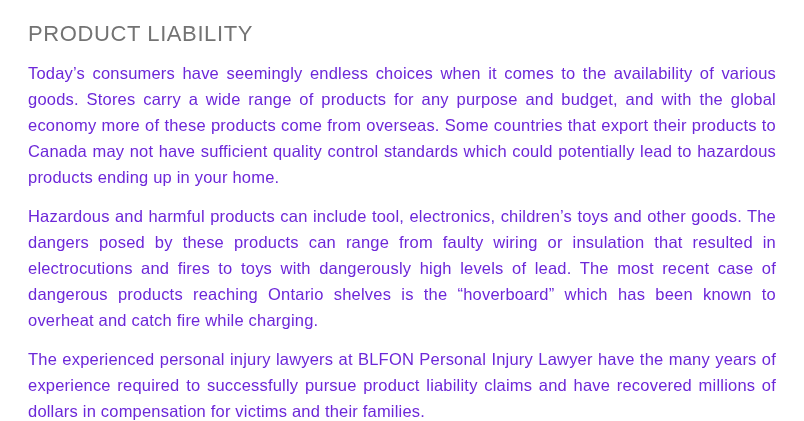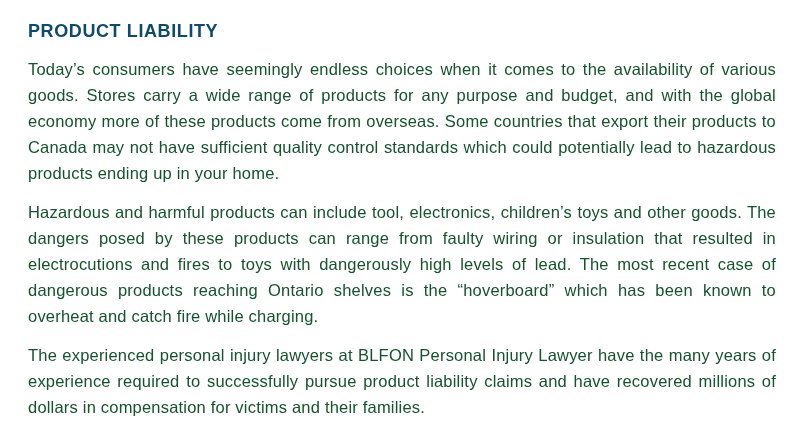--- a/index.html
+++ b/index.html
@@ -12,32 +12,32 @@
     width: 804px;
     height: 421px;
     background: #ffffff;
     box-sizing: border-box;
     padding: 21px 28px 0 28px;
     overflow: hidden;
     font-family: "Liberation Sans", sans-serif;
   }
   .page-title {
     margin: 0 0 13px 0;
-    font-size: 18px;
-    font-weight: bold;
+    font-size: 22px;
+    font-weight: normal;
     letter-spacing: 0.6px;
-    color: #0c4a6e;
+    color: #737373;
     line-height: 1.2;
   }
   .body-paragraph {
     margin: 0 0 13px 0;
     font-size: 16.5px;
     line-height: 26px;
     letter-spacing: 0.2px;
-    color: #14532d;
+    color: #6d28d9;
     text-align: justify;
     text-justify: inter-word;
   }
 </style>
 </head>
 <body>
 
 <div class="page">
   <h1 class="page-title">PRODUCT LIABILITY</h1>
 

